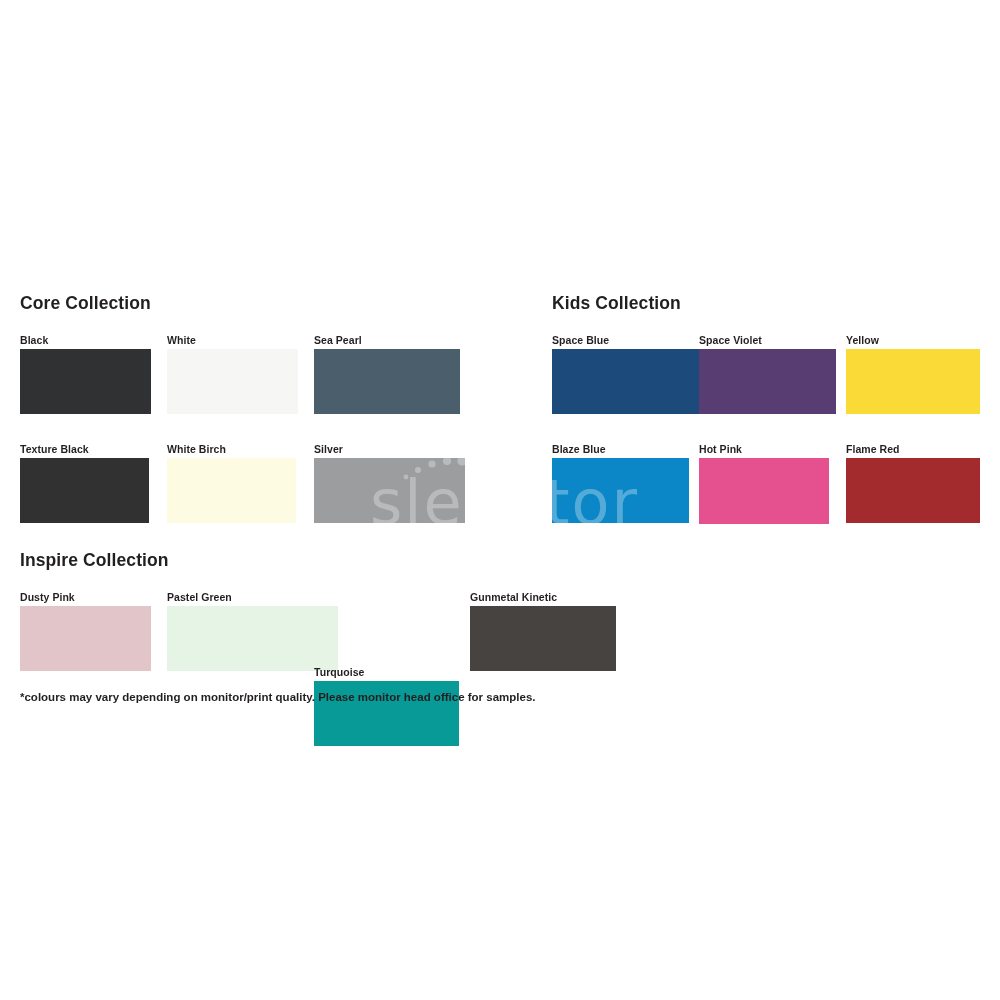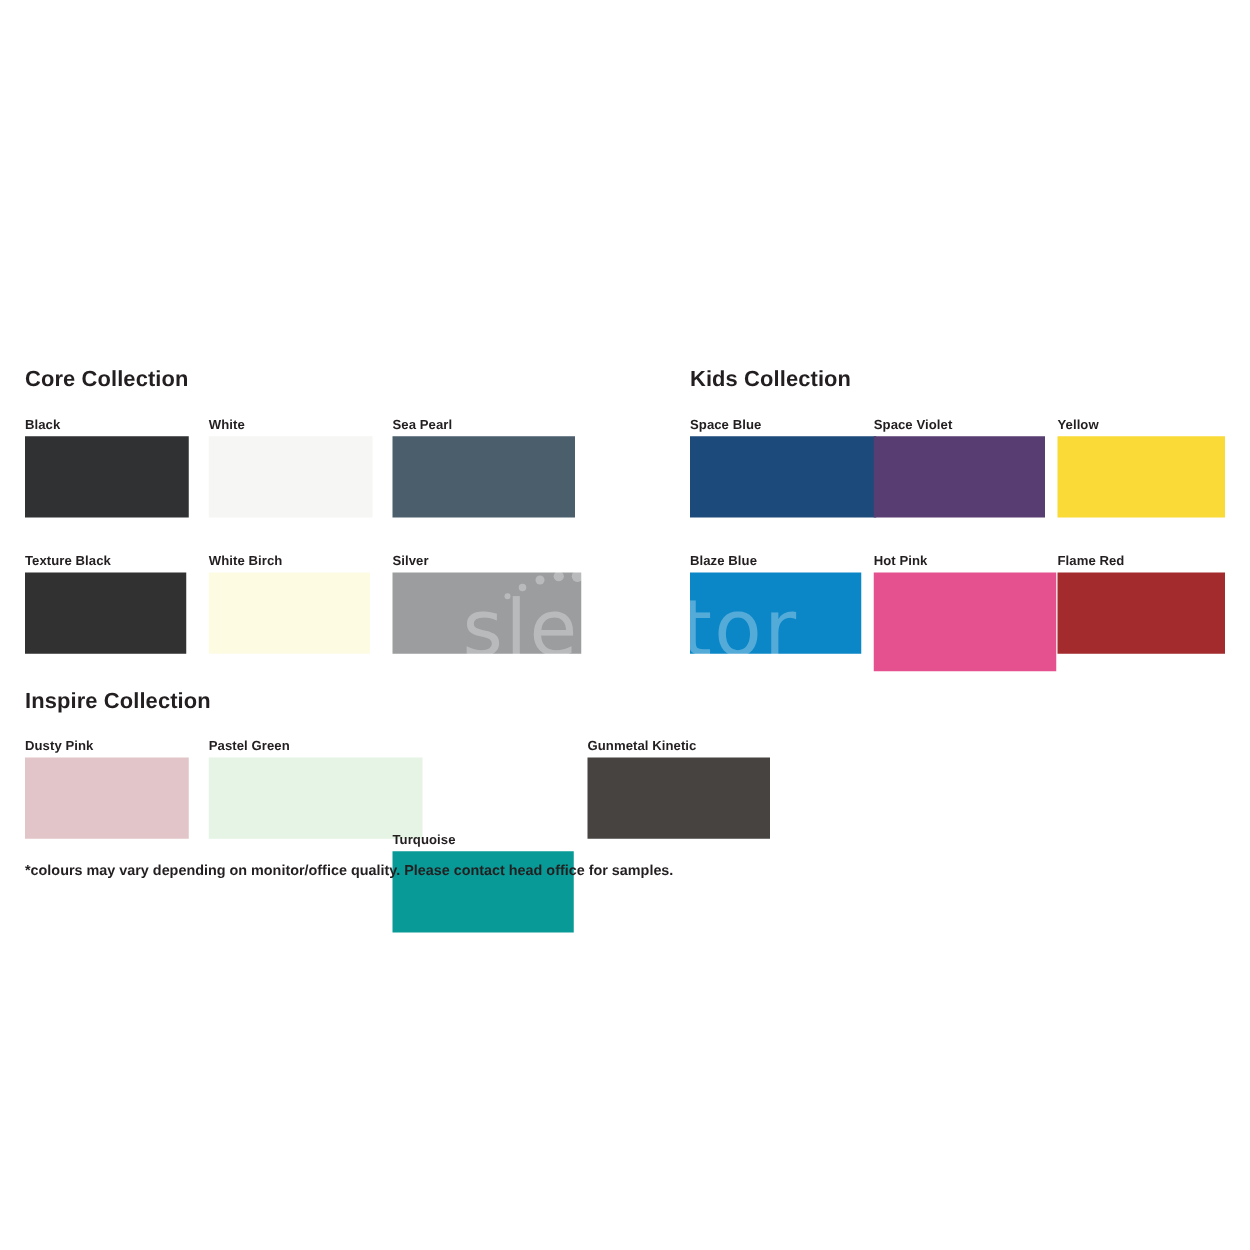--- a/index.html
+++ b/index.html
@@ -147,21 +147,21 @@
   <div class="swatch" style="left:846px; top:349px; width:134px; height:65px;">
     <span class="swatch-label">Yellow</span>
     <div class="swatch-chip" style="background:#fada36;"></div>
   </div>
 
   <div class="swatch" style="left:552px; top:458px; width:137px; height:65px;">
     <span class="swatch-label">Blaze Blue</span>
     <div class="swatch-chip" style="background:#0b87c8;"></div>
   </div>
 
-  <div class="swatch" style="left:699px; top:458px; width:130px; height:79px;padding-left:16px;">
+  <div class="swatch" style="left:699px; top:458px; width:130px; height:66px;">
     <span class="swatch-label">Hot Pink</span>
     <div class="swatch-chip" style="background:#e5508f;"></div>
   </div>
 
   <div class="swatch" style="left:846px; top:458px; width:134px; height:65px;">
     <span class="swatch-label">Flame Red</span>
     <div class="swatch-chip" style="background:#a32a2d;"></div>
   </div>
 
   <div class="section-title" style="left:20px; top:550px;">Inspire Collection</div>
@@ -193,15 +193,15 @@
       <circle cx="34" cy="18" r="3.6" fill="#ffffff"></circle>
       <circle cx="49" cy="15" r="4.1" fill="#ffffff"></circle>
       <circle cx="64" cy="15" r="4.6" fill="#ffffff"></circle>
       <circle cx="79" cy="18" r="5.0" fill="#ffffff"></circle>
       <circle cx="93" cy="24" r="5.4" fill="#ffffff"></circle>
       <circle cx="106" cy="32" r="5.8" fill="#ffffff"></circle>
     </svg>
     <div class="wm-text">sleeptor</div>
   </div>
 
-  <div class="footnote">*colours may vary depending on monitor/office quality.  Please contact head office for samples.</div>
+  <div class="footnote">*colours may vary depending on monitor/print quality.  Please monitor head office for samples.</div>
 
 </div>
 
 </body></html>

